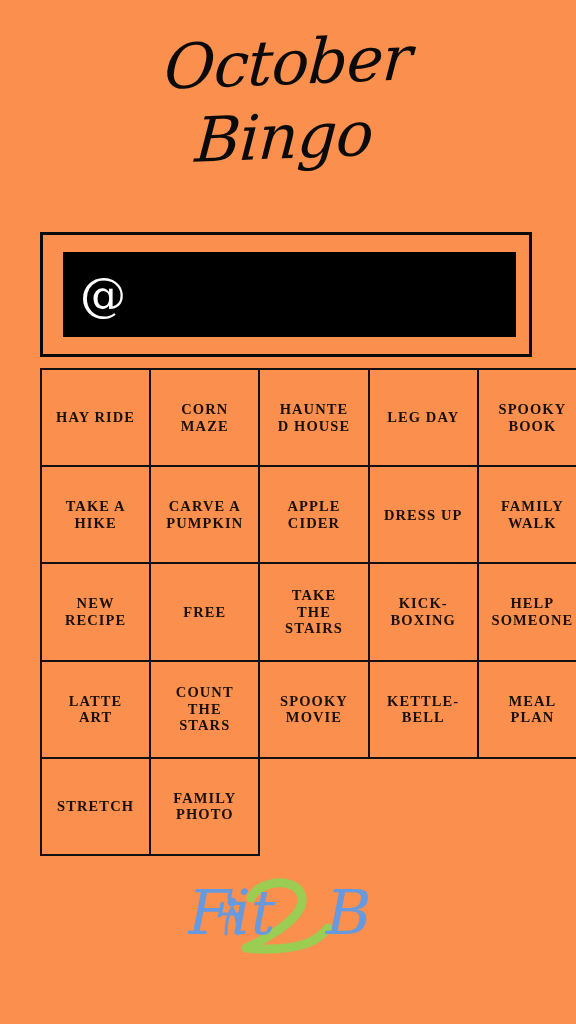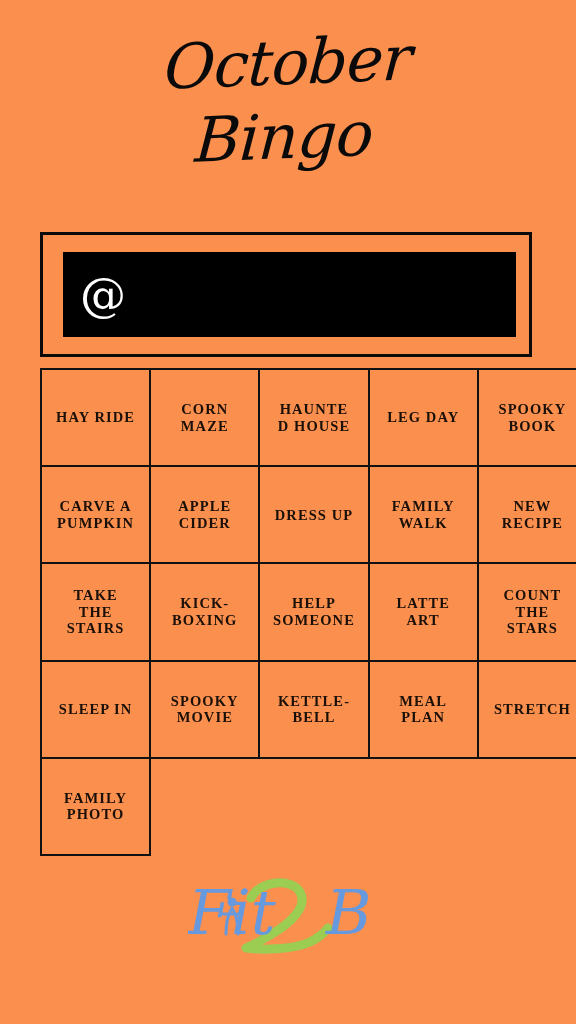--- a/index.html
+++ b/index.html
@@ -168,37 +168,44 @@
 D HOUSE</span>
       </div>
       <div class="cell">
         <span class="cell-label">LEG DAY</span>
       </div>
       <div class="cell">
         <span class="cell-label">SPOOKY
 BOOK</span>
       </div>
       <div class="cell">
+        <span class="cell-label">TAKE A
+HIKE</span>
+      </div>
+      <div class="cell">
         <span class="cell-label">CARVE A
 PUMPKIN</span>
       </div>
       <div class="cell">
         <span class="cell-label">APPLE
 CIDER</span>
       </div>
       <div class="cell">
         <span class="cell-label">DRESS UP</span>
       </div>
       <div class="cell">
         <span class="cell-label">FAMILY
 WALK</span>
       </div>
       <div class="cell">
         <span class="cell-label">NEW
 RECIPE</span>
+      </div>
+      <div class="cell">
+        <span class="cell-label">FREE</span>
       </div>
       <div class="cell">
         <span class="cell-label">TAKE
 THE
 STAIRS</span>
       </div>
       <div class="cell">
         <span class="cell-label">KICK-
 BOXING</span>
       </div>
@@ -207,23 +214,20 @@
 SOMEONE</span>
       </div>
       <div class="cell">
         <span class="cell-label">LATTE
 ART</span>
       </div>
       <div class="cell">
         <span class="cell-label">COUNT
 THE
 STARS</span>
-      </div>
-      <div class="cell">
-        <span class="cell-label">SLEEP IN</span>
       </div>
       <div class="cell">
         <span class="cell-label">SPOOKY
 MOVIE</span>
       </div>
       <div class="cell">
         <span class="cell-label">KETTLE-
 BELL</span>
       </div>
       <div class="cell">

